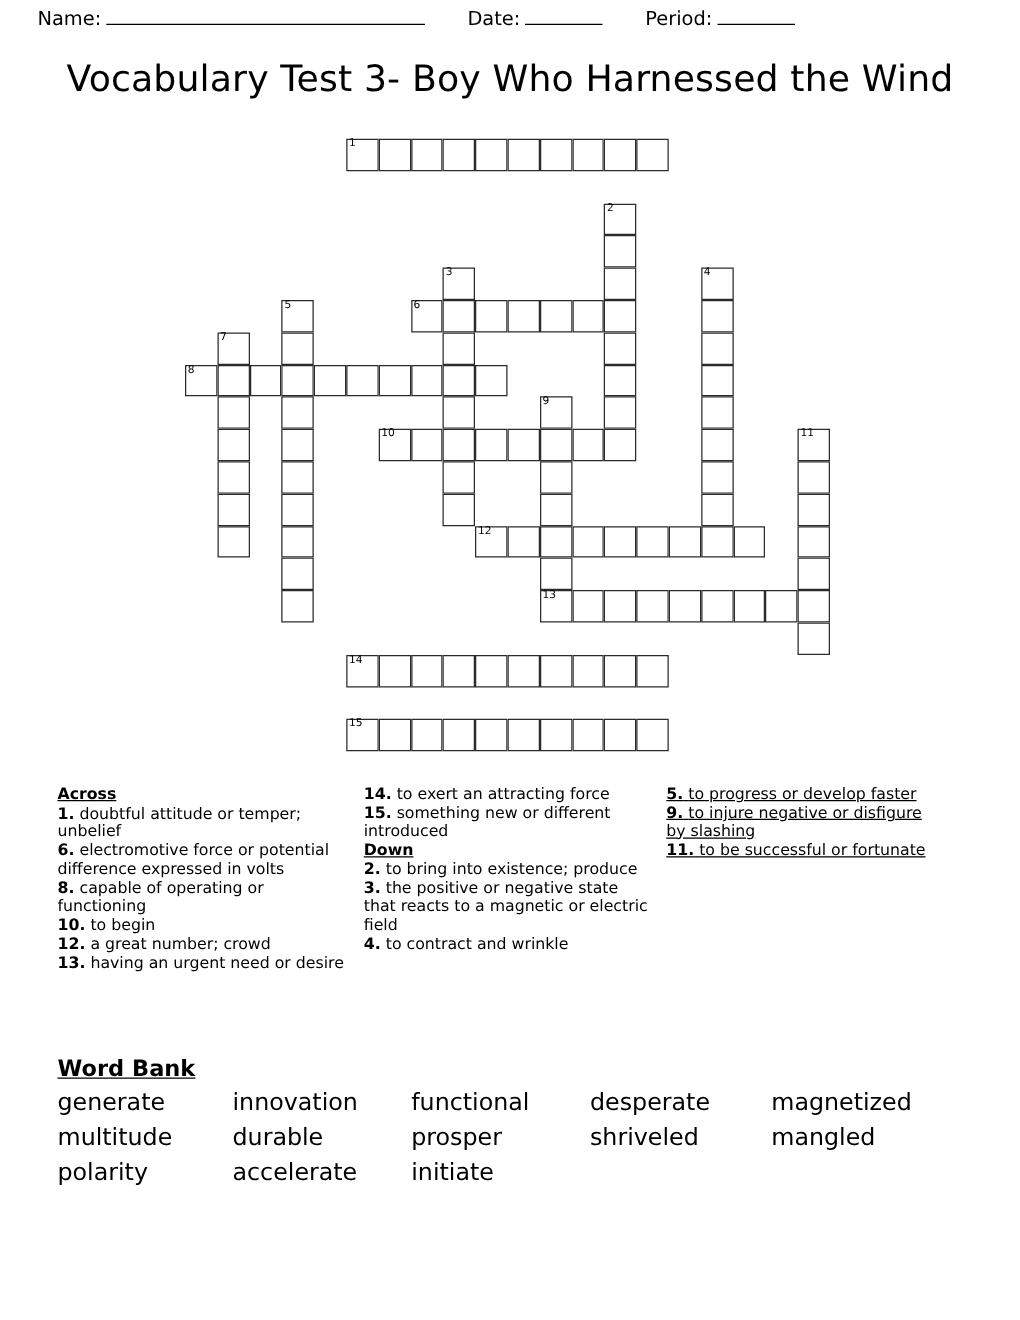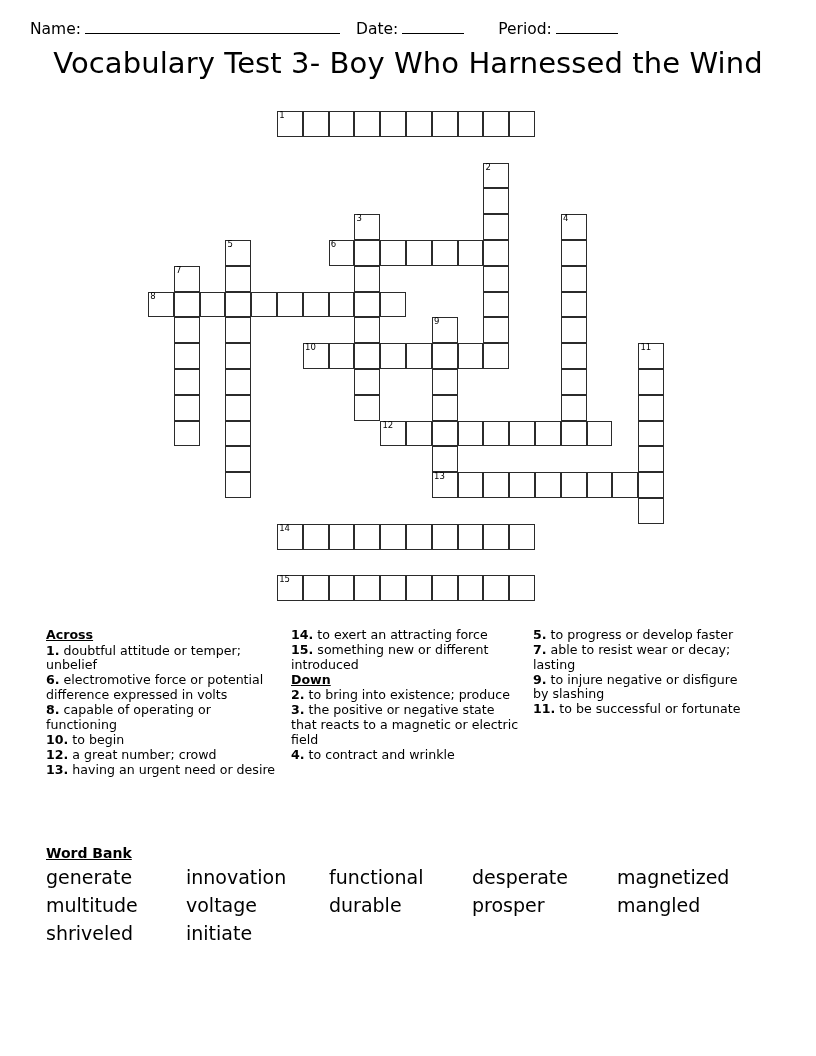--- a/index.html
+++ b/index.html
@@ -10,41 +10,41 @@
     background: #ffffff;
     font-family: "DejaVu Sans", sans-serif;
     color: #000000;
     position: relative;
     overflow: hidden;
   }
 
   
   .header-row {
     position: absolute;
-    left: 0; top: 18px;
+    left: 0; top: 4px;
     width: 816px;
     height: 28px;
     display: flex;
     align-items: flex-start;
     padding-left: 30px;
     padding-top: 2px;
     font-size: 15.5px;
   }
   .field { display: inline-flex; align-items: baseline; white-space: nowrap; }
   .field-label { font-size: 15.5px; }
   .rule {
     display: inline-block;
     border-bottom: 1.3px solid #000;
     height: 13px;
     margin-left: 4px;
   }
   .rule-name   { width: 255px; }
   .rule-date   { width: 62px; }
   .rule-period { width: 62px; }
-  .gap-date   { margin-left: 16px; }
+  .gap-date   { margin-left: 34px; }
   .gap-period { margin-left: 34px; }
 
   
   .puzzle-title {
     position: absolute;
     left: 0; top: 46px;
     width: 816px;
     text-align: center;
     font-size: 29px;
     font-weight: 400;
@@ -81,42 +81,42 @@
     left: 46px;
     top: 628px;
     width: 736px;
     display: flex;
     gap: 0px;
     font-size: 12.6px;
     line-height: 1.16;
   }
   .clue-col { width: 245px; padding-right: 12px; }
   .clue-col:nth-child(2) { width: 242px; }
-  .clue-col:nth-child(3) { width: 230px; }
+  .clue-col:nth-child(3) { width: 230px; text-decoration: underline; }
   .clue-heading {
     font-weight: bold;
     font-size: 12.6px;
     text-decoration: underline;
     display: inline-block;
     margin-bottom: 1px;
   }
   .clue {
     margin: 0 0 0.5px 0;
   }
   .clue .cnum { font-weight: bold; text-align: right; }
 
   
   #wordbank {
     position: absolute;
     left: 46px;
     top: 845px;
     width: 740px;
   }
   .wb-title {
-    font-size: 14px;
+    font-size: 18px;
     font-weight: bold;
     text-decoration: underline;
     margin-bottom: 2px;
   }
   .wb-grid {
     display: grid;
     grid-template-columns: 140px 143px 143px 145px 145px;
     row-gap: 0px;
     font-size: 19px;
     line-height: 1.48;
@@ -308,35 +308,35 @@
     <div class="clue"><span class="cnum">14.</span> <span>to exert an attracting force</span></div>
     <div class="clue"><span class="cnum">15.</span> <span>something new or different introduced</span></div>
     <div class="clue-heading">Down</div>
     <div class="clue"><span class="cnum">2.</span> <span>to bring into existence; produce</span></div>
     <div class="clue"><span class="cnum">3.</span> <span>the positive or negative state that reacts to a magnetic or electric field</span></div>
     <div class="clue"><span class="cnum">4.</span> <span>to contract and wrinkle</span></div>
   </div>
 
   <div class="clue-col">
     <div class="clue"><span class="cnum">5.</span> <span>to progress or develop faster</span></div>
-    <div class="clue"><span class="cnum">7.</span> <span>able to resist wear or decay; lasting</span></div>
     <div class="clue"><span class="cnum">9.</span> <span>to injure negative or disfigure by slashing</span></div>
     <div class="clue"><span class="cnum">11.</span> <span>to be successful or fortunate</span></div>
   </div>
 </div>
 
 <div id="wordbank">
   <div class="wb-title">Word Bank</div>
   <div class="wb-grid">
     <div class="wb-word">generate</div>
     <div class="wb-word">innovation</div>
     <div class="wb-word">functional</div>
     <div class="wb-word">desperate</div>
     <div class="wb-word">magnetized</div>
     <div class="wb-word">multitude</div>
-    <div class="wb-word">voltage</div>
     <div class="wb-word">durable</div>
     <div class="wb-word">prosper</div>
+    <div class="wb-word">shriveled</div>
     <div class="wb-word">mangled</div>
-    <div class="wb-word">shriveled</div>
+    <div class="wb-word">polarity</div>
+    <div class="wb-word">accelerate</div>
     <div class="wb-word">initiate</div>
   </div>
 </div>
 
 </body></html>

